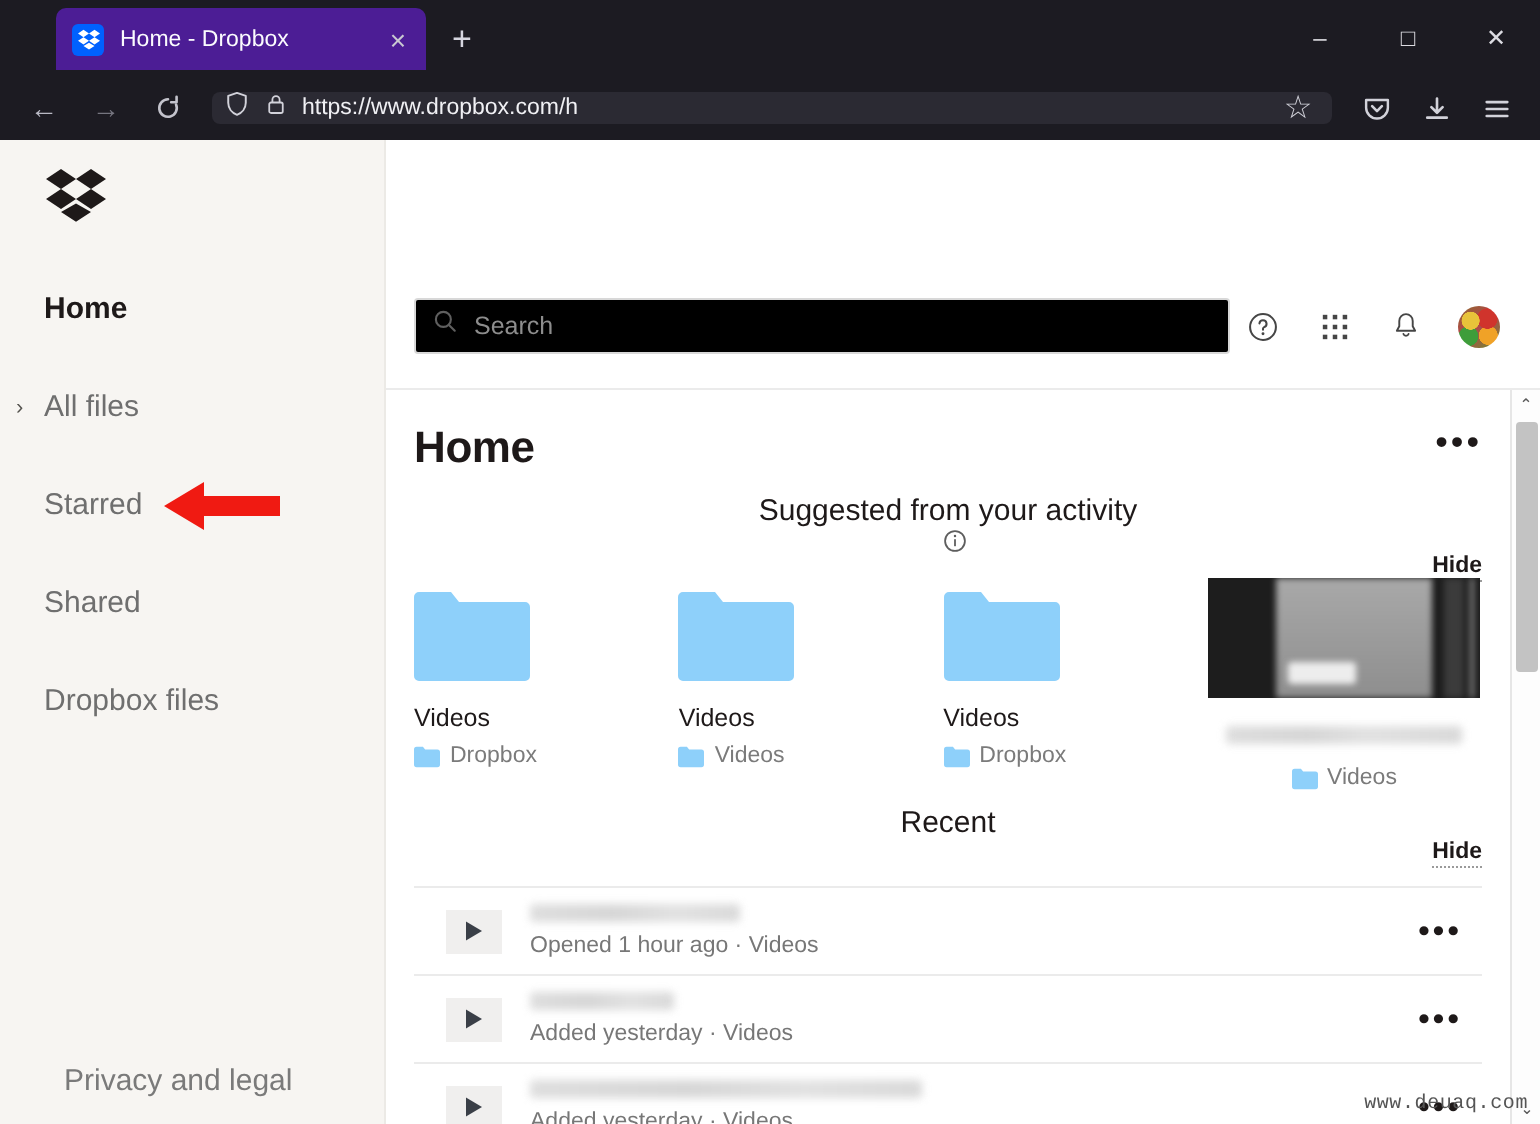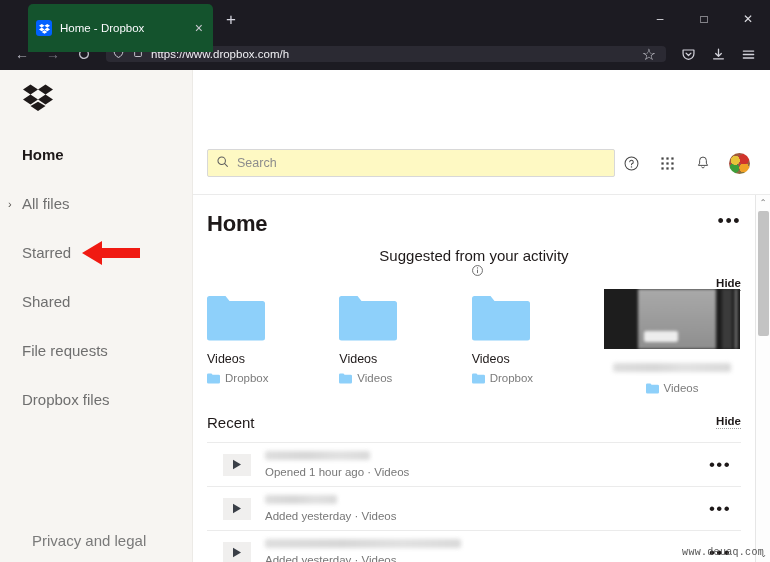--- a/index.html
+++ b/index.html
@@ -8,22 +8,22 @@
     font-family: "Liberation Sans", sans-serif;
     background:#ffffff;
     -webkit-font-smoothing: antialiased;
   }
   .app { position:relative; width:770px; height:562px; overflow:hidden; }
 
   
   .browser-chrome { background:#1c1b22; width:770px; height:70px; position:relative; }
   .tabstrip { height:38px; position:relative; padding-top:5px; }
   .tab {
-    position:absolute; left:28px; top:4px; width:185px; height:48px;
-    background:#14532d; border-radius:5px 5px 0 0;
+    position:absolute; left:28px; top:4px; width:185px; height:31px;
+    background:#4c1d95; border-radius:5px 5px 0 0;
     display:flex; align-items:center; padding:0 8px; gap:8px;
   }
   .tab-favicon {
     width:16px; height:16px; border-radius:3px; background:#0061ff;
     display:flex; align-items:center; justify-content:center; flex:0 0 auto;
   }
   .tab-title {
     color:#fbfbfe; font-size:11.5px; white-space:nowrap; overflow:hidden;
     text-overflow:ellipsis; flex:1 1 auto;
   }
@@ -83,21 +83,21 @@
 
   
   .main { position:absolute; left:193px; top:0; width:577px; height:492px; background:#fff; }
 
   .topbar {
     position:absolute; left:0; top:62px; width:577px; height:62px;
     display:flex; align-items:center; padding:0 14px;
   }
   .searchbox {
     width:408px; height:28px; border:1px solid #d8d8d8; border-radius:2px;
-    display:flex; align-items:center; padding:0 8px; gap:8px; background:#fef9c3;
+    display:flex; align-items:center; padding:0 8px; gap:8px; background:#000000;
   }
   .search-ph { color:#8d8d8d; font-size:12.5px; }
   .topicons { margin-left:auto; display:flex; align-items:center; gap:16px; padding-right:6px; }
   .topicon { width:20px; height:20px; display:flex; align-items:center; justify-content:center; color:#464646; }
   .avatar {
     width:21px; height:21px; border-radius:50%; overflow:hidden; flex:0 0 auto;
     background:
       radial-gradient(circle at 30% 35%, #e8c33a 0 22%, transparent 23%),
       radial-gradient(circle at 70% 30%, #d0342c 0 24%, transparent 25%),
       radial-gradient(circle at 25% 72%, #3e9d3a 0 22%, transparent 23%),
@@ -145,21 +145,21 @@
   }
   .vidthumb .pane {
     position:absolute; top:0; bottom:0; background:#9d9d9d;
     filter:blur(1.6px);
   }
   .vidthumb .p1 { left:34px; width:78px; background:linear-gradient(180deg,#a9a9a9,#8e8e8e); }
   .vidthumb .p2 { left:40px; top:42px; width:34px; height:11px; background:#ededed; border-radius:2px; }
   .vidthumb .p3 { left:118px; width:10px; background:#3b3b3b; }
   .vidthumb .p4 { left:131px; width:2px; background:#8a8a8a; }
 
-  .recent-head { display:flex; align-items:center; height:40px; margin-top:8px; }
+  .recent-head { display:flex; align-items:center; height:40px; margin-top:8px;flex-direction:column; }
   .recent-title { font-size:15px; color:#1e1919; }
 
   .row {
     display:flex; align-items:center; height:44px; border-top:1px solid #ebebeb;
     padding:0 2px;
   }
   .row-thumb {
     width:28px; height:22px; background:#f0efee; display:flex;
     align-items:center; justify-content:center; flex:0 0 auto; margin-left:14px;
   }
@@ -284,23 +284,20 @@
           <span class="chev">›</span>
           <span>All files</span>
         </div>
         <div class="nav-item">
           <span>Starred</span>
         </div>
         <div class="nav-item">
           <span>Shared</span>
         </div>
         <div class="nav-item">
-          <span>File requests</span>
-        </div>
-        <div class="nav-item">
           <span>Dropbox files</span>
         </div>
       </div>
 
       <div class="privacy">Privacy and legal</div>
     </div>
 
     <div class="red-arrow">
       <svg width="62" height="30" viewBox="0 0 62 30" aria-hidden="true">
         <path d="M2 15 L22 3 L22 10 L60 10 L60 20 L22 20 L22 27 Z" fill="#f01a12"></path>

